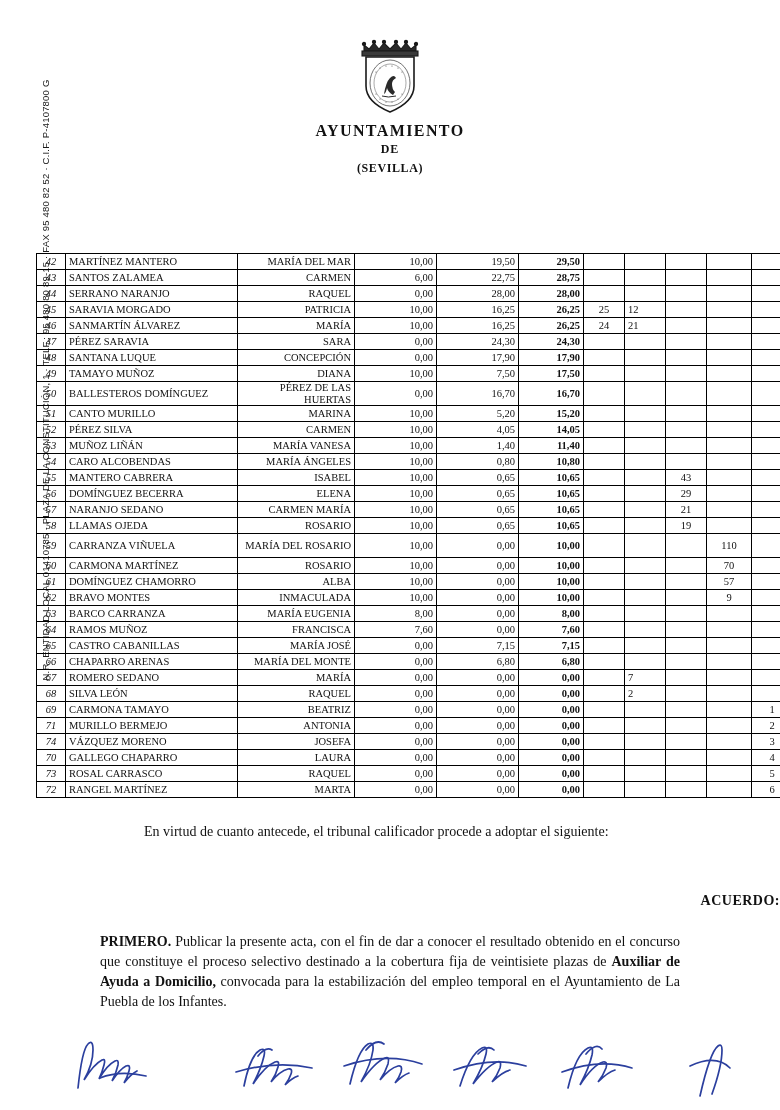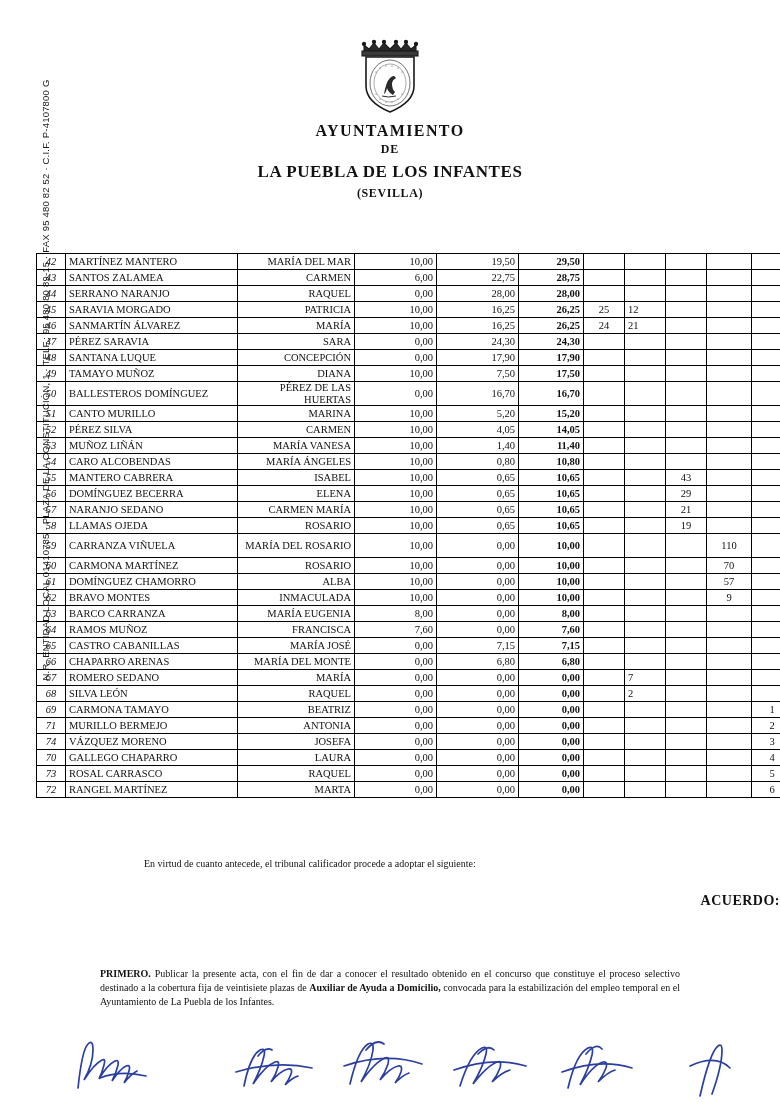--- a/index.html
+++ b/index.html
@@ -112,25 +112,24 @@
   td.c-e2      { width: 34px;  text-align: left; }
   td.c-e3      { width: 34px;  text-align: center; }
   td.c-e4      { width: 38px;  text-align: center; }
   td.c-e5      { width: 34px;  text-align: center; }
   td.two-line  { white-space: normal; line-height: 1.0; font-size: 10.5px; height: 23px; }
 
   
   .para {
     position: absolute;
     font-family: "Liberation Serif", serif;
-    font-size: 10px;
+    font-size: 14px;
     line-height: 1.42;
     text-align: justify;
     color: #111111;
-    margin-top: 35px;
   }
   .p-virtud {
     left: 100px;
     top: 822px;
     width: 580px;
     text-indent: 44px;
   }
   .acuerdo {
     position: absolute;
     left: 0;
@@ -200,21 +199,20 @@
             <circle cx="38" cy="63" r="0.6"></circle>
           <circle cx="44" cy="66" r="0.6"></circle>
             <circle cx="50" cy="66" r="0.6"></circle>
           <circle cx="56" cy="63" r="0.6"></circle>
             <circle cx="60" cy="58" r="0.6"></circle>
         </g>
       </svg>
     </div>
     <div class="org-line1">AYUNTAMIENTO</div>
     <div class="org-line2">DE</div>
-    <div class="org-line3">LA PUEBLA DE LOS INFANTES</div>
     <div class="org-line4">(SEVILLA)</div>
   </div>
 
   <div class="table-wrap">
     <table class="results">
       <tbody id="results-body">
           <tr>
             <td class="c-num">42</td>
             <td class="c-ape">MARTÍNEZ MANTERO</td>
             <td class="c-nom">MARÍA DEL MAR</td>

